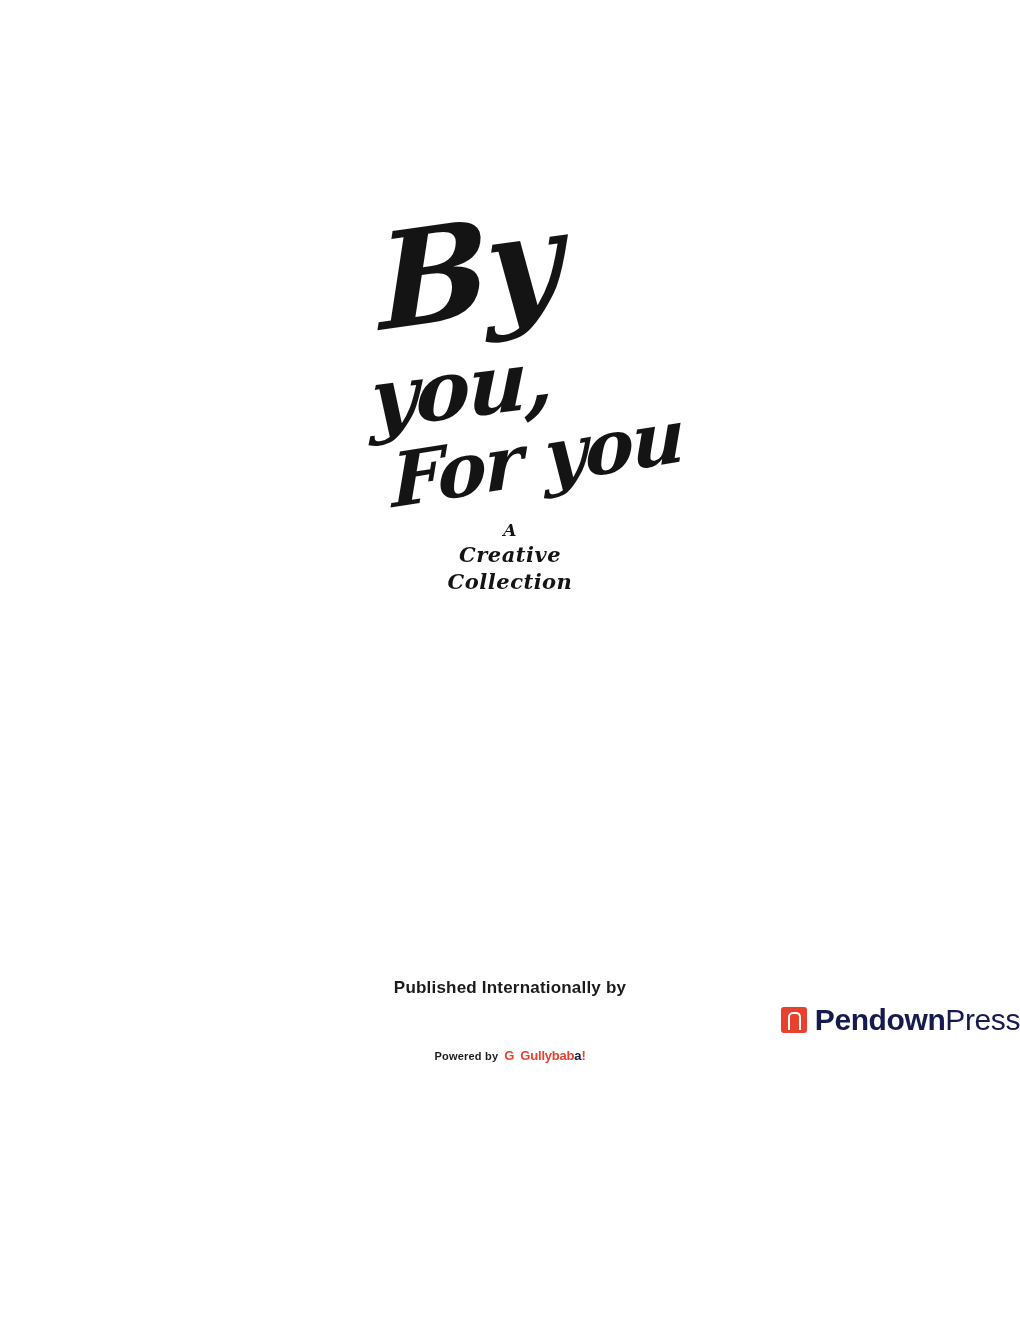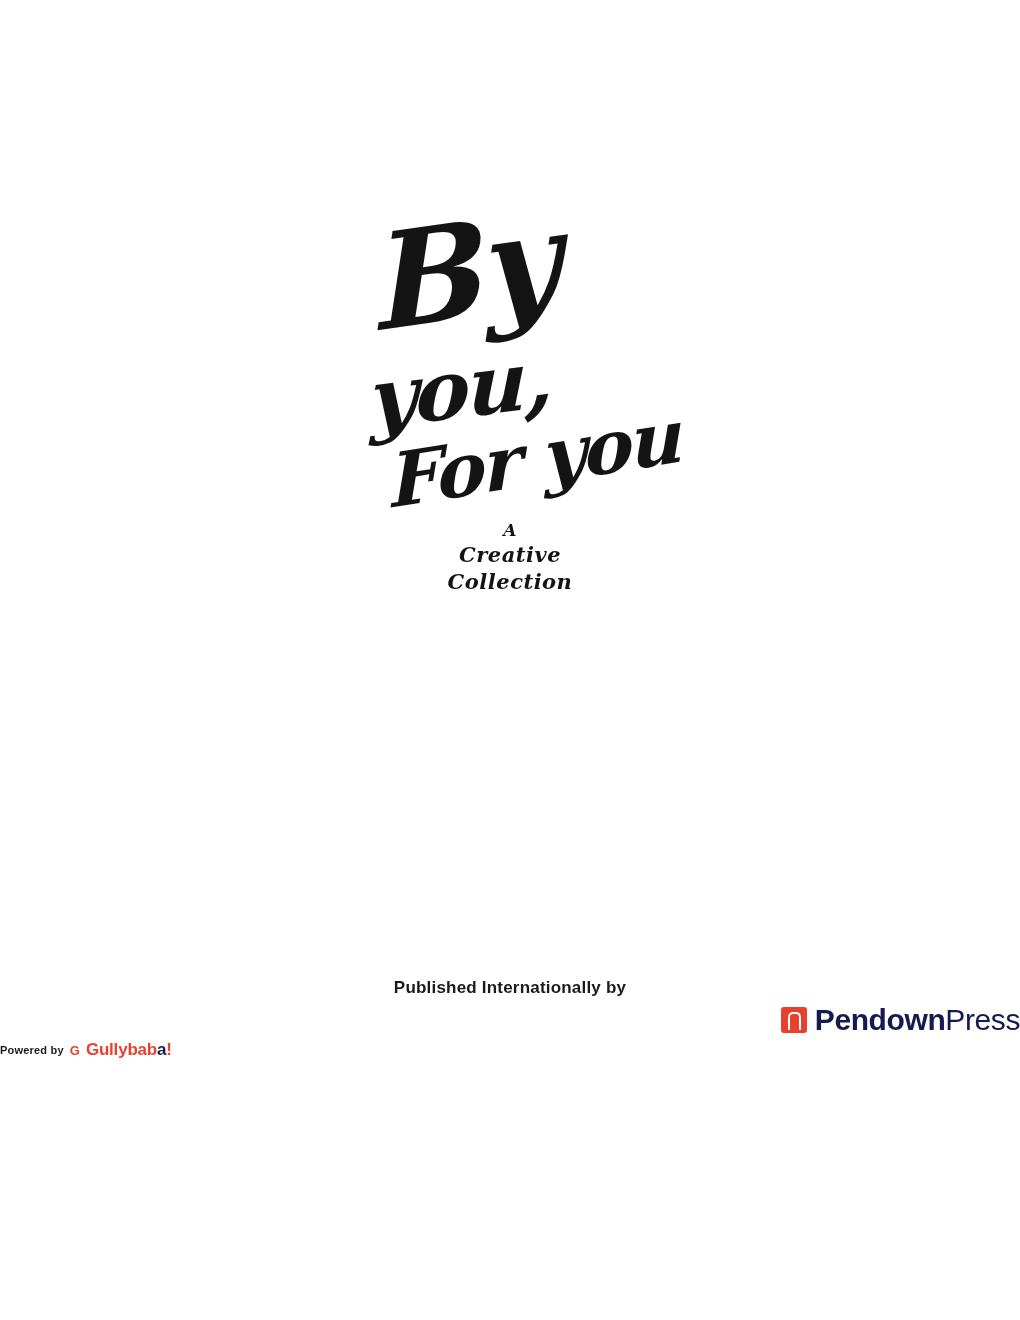--- a/index.html
+++ b/index.html
@@ -119,40 +119,41 @@
   .pub-name {
     font-size: 30px;
     font-weight: 700;
     color: #151a4f;
     letter-spacing: -0.4px;
   }
   .pub-name .press {
     font-weight: 400;
   }
   .powered-row {
-    margin-top: 3px;
+    margin-top: 11px;
     display: flex;
     align-items: center;
+    justify-content: center;
     gap: 6px;
     font-size: 11px;
   }
   .powered-by {
     color: #1b1b1b;
     font-weight: 700;
     letter-spacing: 0.2px;
   }
   .gb-g {
     color: #e8422e;
     font-weight: 700;
     font-size: 13px;
     line-height: 1;
   }
   .gb-name {
     font-weight: 700;
-    font-size: 17px;
+    font-size: 13px;
     letter-spacing: -0.2px;
   }
   .gb-name .gb-red { color: #e8422e; }
   .gb-name .gb-dark { color: #151a4f; }
 </style>
 </head>
 <body>
 
 <div class="page">
 

